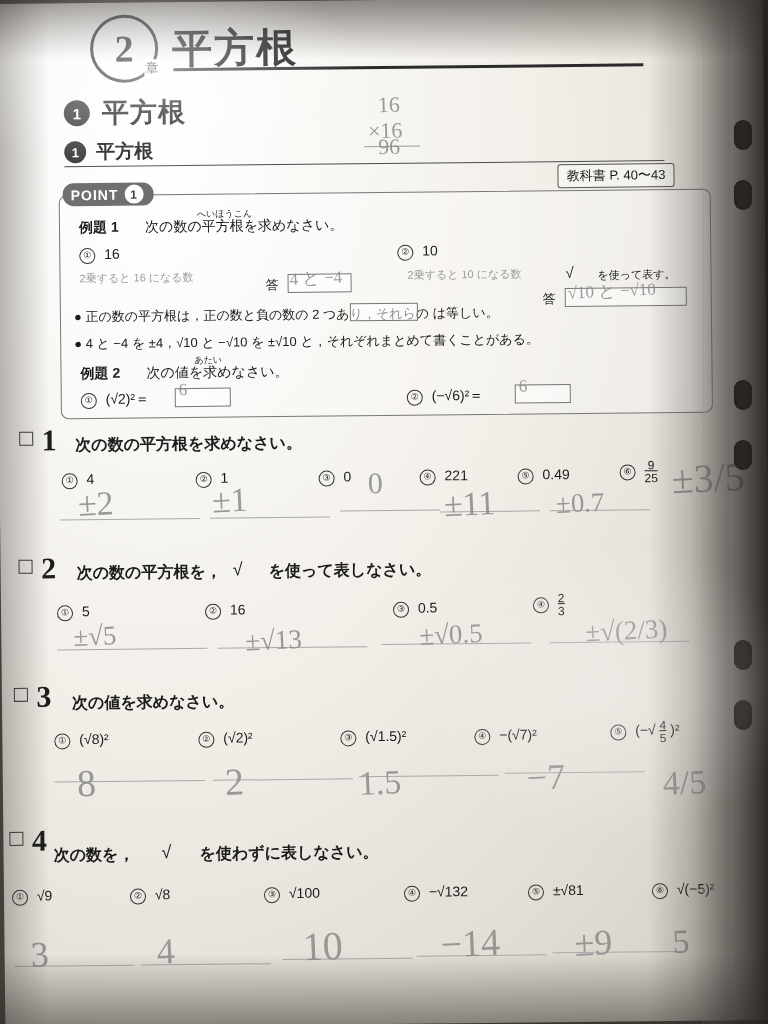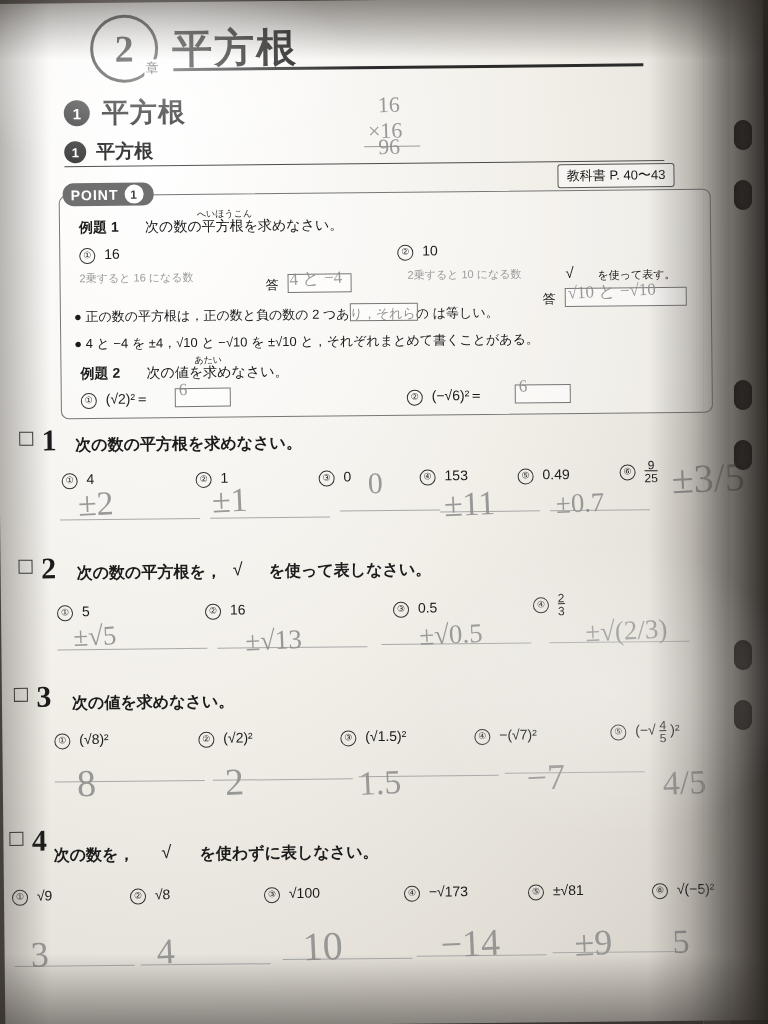--- a/index.html
+++ b/index.html
@@ -224,21 +224,21 @@
     <div class="item" style="left:196px;top:468px;">
       <span class="circ">②</span>
       <span>1</span>
     </div>
     <div class="item" style="left:319px;top:468px;">
       <span class="circ">③</span>
       <span>0</span>
     </div>
     <div class="item" style="left:420px;top:468px;">
       <span class="circ">④</span>
-      <span>153</span>
+      <span>221</span>
     </div>
     <div class="item" style="left:518px;top:468px;">
       <span class="circ">⑤</span>
       <span>0.49</span>
     </div>
     <div class="item" style="left:620px;top:462px;">
       <span class="circ">⑥</span>
       <span class="frac">
         <span class="num">9</span><br>
         <span class="den">25</span>
@@ -354,21 +354,21 @@
     <div class="item" style="left:126px;top:884px;">
       <span class="circ">②</span>
       <span>√8</span>
     </div>
     <div class="item" style="left:260px;top:884px;">
       <span class="circ">③</span>
       <span>√100</span>
     </div>
     <div class="item" style="left:400px;top:884px;">
       <span class="circ">④</span>
-      <span>−√173</span>
+      <span>−√132</span>
     </div>
     <div class="item" style="left:524px;top:884px;">
       <span class="circ">⑤</span>
       <span>±√81</span>
     </div>
     <div class="item" style="left:648px;top:884px;">
       <span class="circ">⑥</span>
       <span>√(−5)²</span>
     </div>
 

